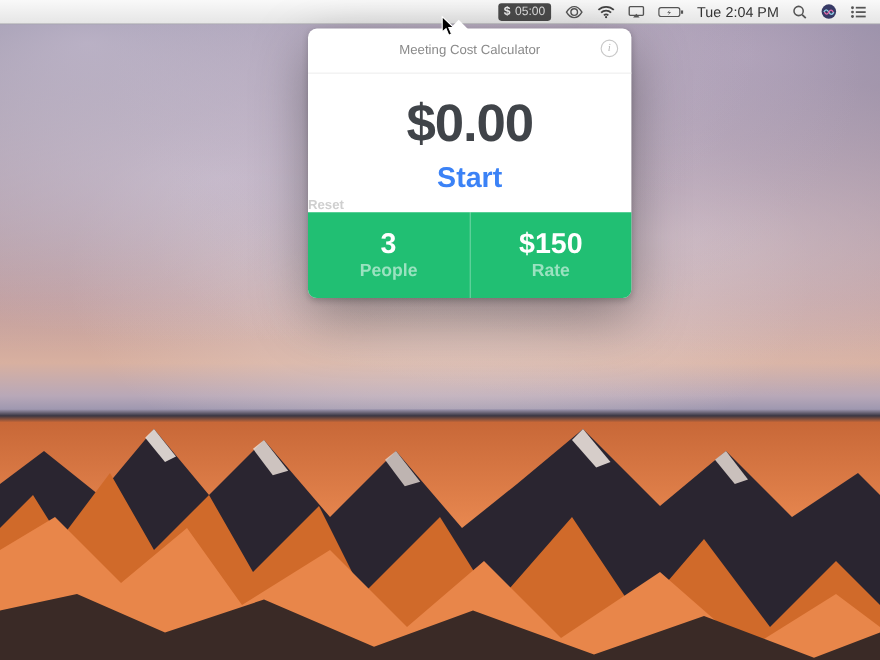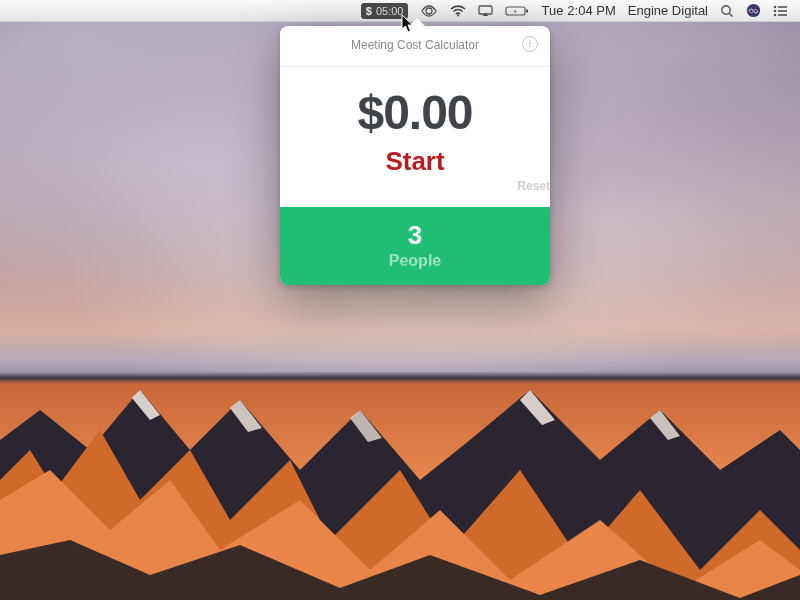--- a/index.html
+++ b/index.html
@@ -39,42 +39,42 @@
     .menu-item.clickable { cursor:default; }
     .meter-chip {
       background:#4a4a4a; color:#ddd; height:16px; border-radius:3px;
       display:flex; align-items:center; padding:0 5px; font-size:11px; font-weight:500; gap:4px;
     }
     .meter-chip .dollar { color:#eee; font-weight:700; }
     .icon { display:inline-flex; align-items:center; justify-content:center; }
 
     
     .popover {
-      position:absolute; top: 26px; left: 280px; width: 270px;
+      position:absolute; top: 26px; left: 280px; width: 294px;
       background:#fff; border-radius:8px;
       box-shadow: 0 18px 50px rgba(0,0,0,0.35), 0 2px 6px rgba(0,0,0,0.2);
     }
     .popover::before {
       content:""; position:absolute; top:-8px; left:128px;
       border-left:9px solid transparent; border-right:9px solid transparent;
       border-bottom:9px solid #fff;
     }
     .pop-header {
       position:relative; font-size:12px; color:#8a8a8a; font-weight:500;
       padding: 12px 0 14px 0; text-align:center;
       border-bottom:1px solid #eeeeee;
     }
     .pop-header .info {
       position:absolute; right:12px; top:10px; width:16px; height:16px;
       border:1px solid #c8c8c8; border-radius:50%; color:#b8b8b8;
       font-size:10px; line-height:14px; text-align:center; font-style:italic; font-family: Georgia, serif;
     }
     .amount { text-align:center; font-size:48px; font-weight:700; color:#404449; padding: 18px 0 6px 0; letter-spacing:-1px;}
-    .start { text-align:center; font-size:26px; font-weight:700; color:#b91c1c; padding-bottom: 2px;}
-    .reset { text-align:right; font-size:12px; font-weight:600; color:#cfcfcf; padding-bottom: 14px;}
+    .start { text-align:center; font-size:26px; font-weight:700; color:#3b82f6; padding-bottom: 2px;}
+    .reset { text-align:left; font-size:12px; font-weight:600; color:#cfcfcf; }
     .bottom-row {
       display:flex; background:#21bf73; border-radius:0 0 8px 8px; height:78px;
     }
     .cell { flex:1; display:flex; flex-direction:column; align-items:center; justify-content:center; }
     .cell + .cell { border-left:1px solid rgba(255,255,255,0.35); }
     .cell .big { font-size:26px; font-weight:700; color:#ffffff; line-height:1; }
     .cell .lab { font-size:16px; font-weight:600; color:rgba(255,255,255,0.55); margin-top:4px;}
 
     .cursor {
       position:absolute; top:14px; left:401px; width:14px; height:20px; pointer-events:none; z-index:50;
@@ -150,23 +150,20 @@
             <path d="M11,4 L8.5,6.5 L10.5,6.5 L9,9 L12,6 L10,6 Z" fill="#555"></path>
           </svg>
       </span>
     </div>
 
     <div class="menu-item clickable">
       <span>Tue</span>
       <span>2:04 PM</span>
     </div>
 
-    <div class="menu-item clickable">
-      <span>Engine Digital</span>
-    </div>
 
     <div class="menu-item clickable">
       <span class="icon">
         <svg width="14" height="14" viewBox="0 0 14 14">
             <circle cx="6" cy="6" r="4.2" fill="none" stroke="#555" stroke-width="1.4"></circle>
             <line x1="9.2" y1="9.2" x2="12.5" y2="12.5" stroke="#555" stroke-width="1.6"></line>
           </svg>
       </span>
     </div>
 
@@ -200,20 +197,24 @@
       <span class="info">i</span>
     </div>
     <div class="amount">$0.00</div>
     <div class="start">Start</div>
     <div class="reset">Reset</div>
     <div class="bottom-row">
       <div class="cell">
         <div class="big">3</div>
         <div class="lab">People</div>
       </div>
+      <div class="cell">
+        <div class="big">$150</div>
+        <div class="lab">Rate</div>
+      </div>
     </div>
   </div>
 
   <div class="cursor">
     <svg width="14" height="20" viewBox="0 0 14 20">
         <path d="M1,1 L1,15 L4.5,12 L7,18 L9.5,17 L7,11 L11.5,11 Z" fill="#000" stroke="#fff" stroke-width="1"></path>
       </svg>
   </div>
 </div>
 

